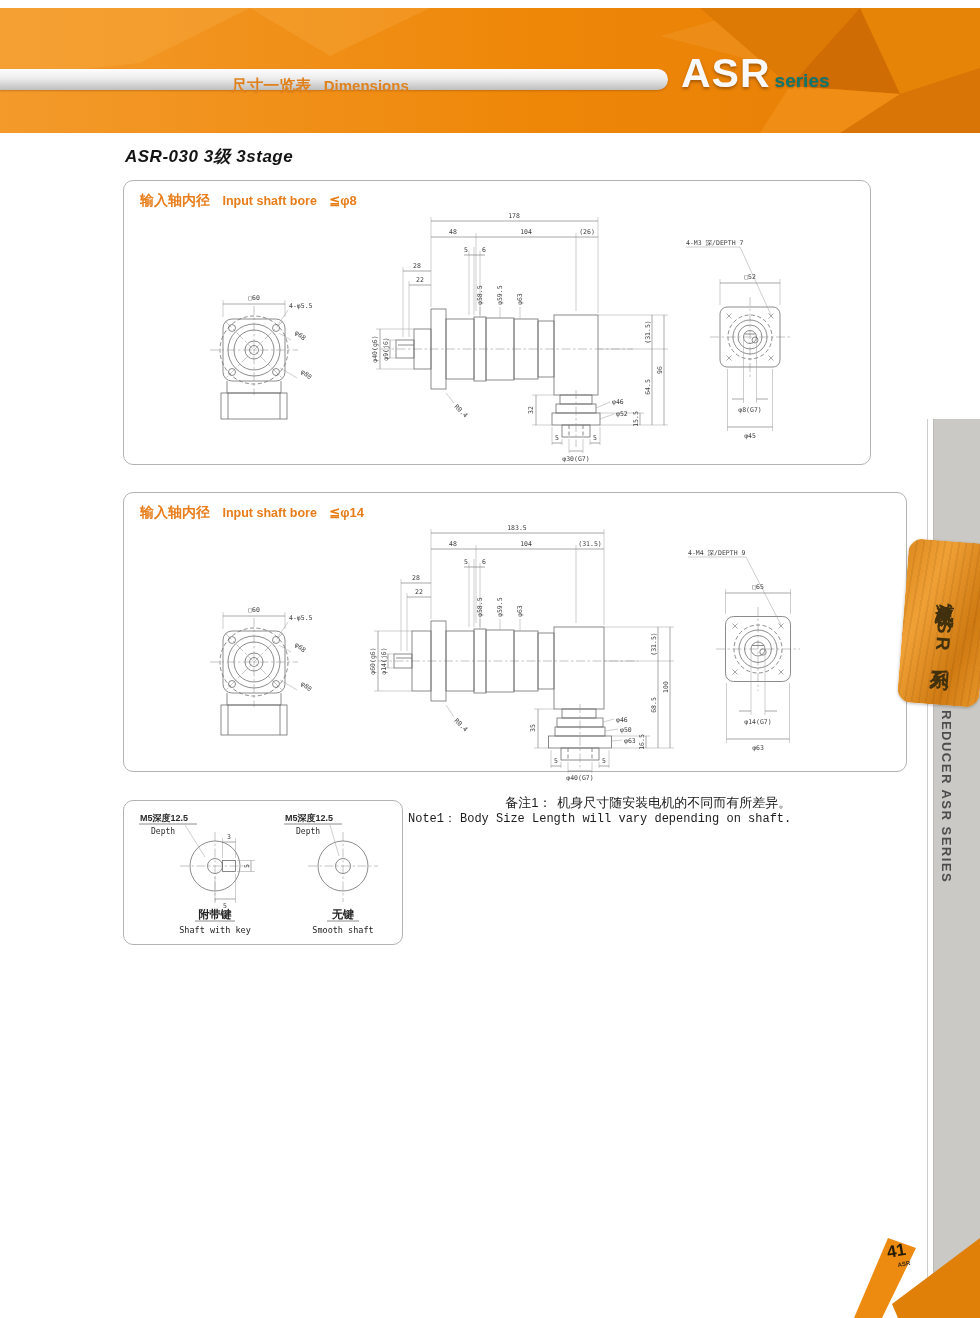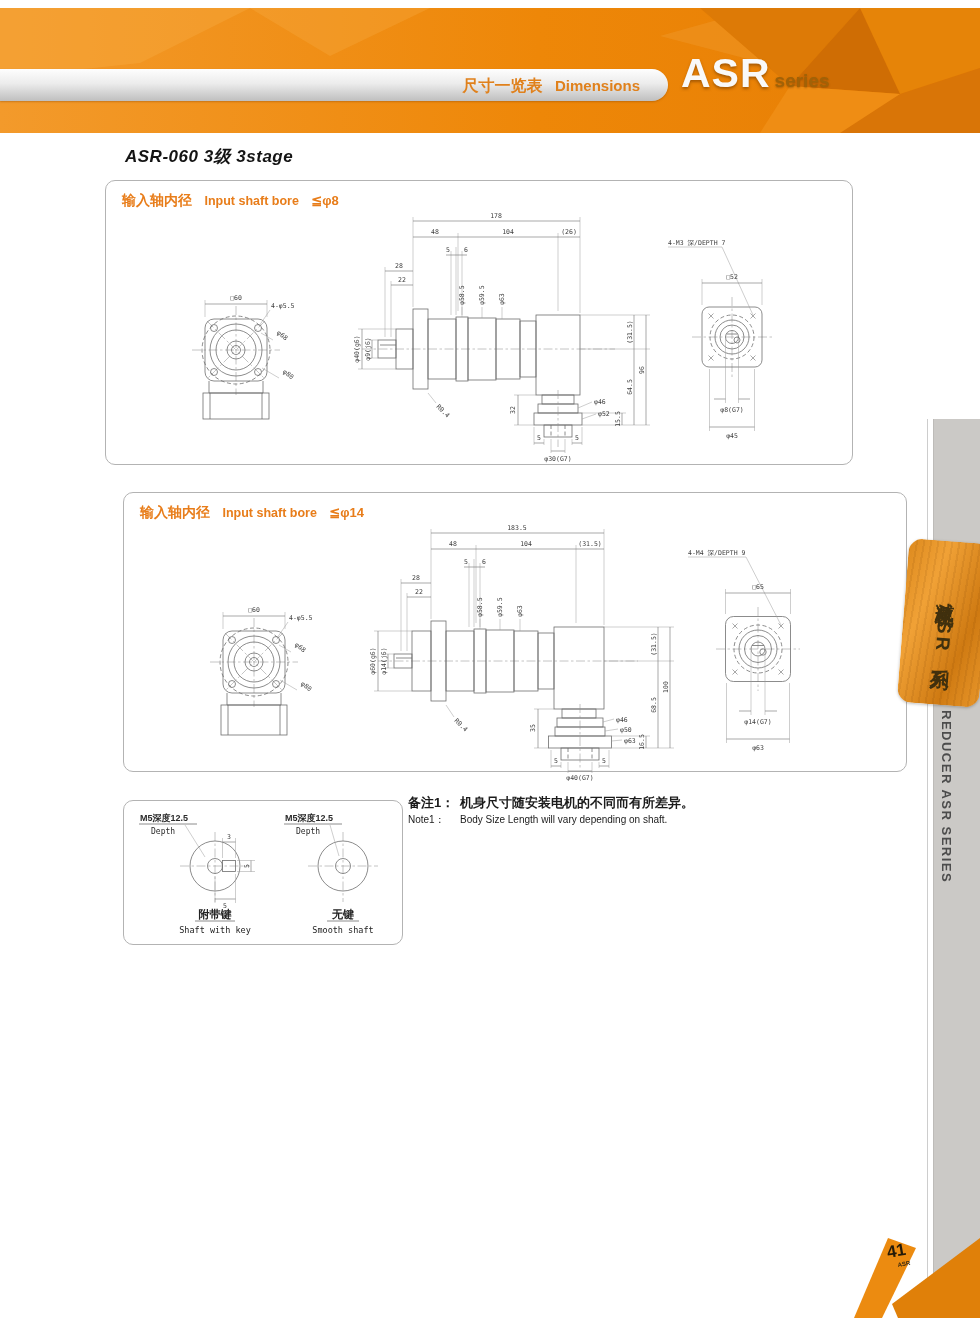--- a/index.html
+++ b/index.html
@@ -1,38 +1,38 @@
 <!DOCTYPE html>
 <html><head>
 <meta charset="utf-8">
 <style>
   html,body{margin:0;padding:0;}
   body{width:980px;height:1318px;position:relative;overflow:hidden;background:#ffffff;
        font-family:"Liberation Sans",sans-serif;}
   
   .header{position:absolute;left:0;top:8px;width:980px;height:125px;}
   .header svg{position:absolute;left:0;top:0;}
-  .silver-bar{position:absolute;left:0;top:61px;width:668px;height:32px;
+  .silver-bar{position:absolute;left:0;top:61px;width:668px;height:21px;
       border-radius:0 17px 17px 0;
       background:linear-gradient(#fefefe 0%,#ececec 45%,#bfbfbf 100%);
       box-shadow:0 1px 2px rgba(120,60,0,.35);
-      text-align:right;line-height:33px;padding-right:28px;box-sizing:border-box;}
+      text-align:center;line-height:33px;padding-right:28px;box-sizing:border-box;}
   .bar-zh{font-size:16px;font-weight:bold;color:#e0811c;}
   .bar-en{font-size:15px;font-weight:bold;color:#e0811c;margin-left:8px;}
   .series{position:absolute;left:681px;top:42px;display:flex;align-items:baseline;}
   .series-main{font-size:41px;font-weight:800;color:#f9f9f9;letter-spacing:1px;
       text-shadow:0 2px 3px rgba(110,55,0,.55);}
-  .series-sub{font-size:19px;font-weight:bold;color:#a16207;margin-left:4px;
+  .series-sub{font-size:19px;font-weight:bold;color:#0f766e;margin-left:4px;
       text-shadow:0 1px 2px rgba(110,55,0,.45);}
   
   .page-title{position:absolute;left:125px;top:145px;font-size:17px;font-weight:bold;
       font-style:italic;color:#141414;letter-spacing:.5px;}
   
   .panel{position:absolute;border:1px solid #b3b3b3;border-radius:10px;background:#fff;}
-  #panel1{left:105px;top:180px;width:746px;height:283px;}
+  #panel1{left:123px;top:180px;width:746px;height:283px;}
   #panel2{left:123px;top:492px;width:746px;height:278px;padding-left:36px;}
   #panel3{left:123px;top:800px;width:278px;height:143px;}
   .panel-title{position:absolute;left:16px;top:10px;white-space:nowrap;}
   .pt-zh{font-size:14px;font-weight:bold;color:#e87d1a;}
   .pt-en{font-size:12.5px;font-weight:bold;color:#e87d1a;margin-left:8px;}
   .pt-lim{font-size:13px;font-weight:bold;color:#e87d1a;margin-left:8px;}
   .panel svg.draw{position:absolute;left:4px;top:26px;}
   #panel3 svg.draw{left:1px;top:1px;}
   
   .thin{fill:none;stroke:#6e6e6e;stroke-width:.8;}
@@ -41,22 +41,22 @@
   .dl{stroke:#6e6e6e;stroke-width:.6;fill:none;}
   .ext{stroke:#9d9d9d;stroke-width:.5;fill:none;}
   .dim{font-family:"DejaVu Sans Mono",monospace;font-size:6.5px;fill:#3d3d3d;}
   .lbl-zh{font-family:"Liberation Sans",sans-serif;font-size:9px;font-weight:bold;fill:#2a2a2a;}
   .lbl-en{font-family:"DejaVu Sans Mono",monospace;font-size:8px;fill:#2a2a2a;}
   .cap-zh{font-family:"Liberation Sans",sans-serif;font-size:11px;font-weight:bold;fill:#222;}
   .cap-en{font-family:"DejaVu Sans Mono",monospace;font-size:8.5px;fill:#222;}
   
   .notes{position:absolute;left:408px;top:794px;}
   .note-row{display:flex;line-height:17px;color:#1b1b1b;}
-  .note-row.zh{font-size:13px;font-weight:bold;justify-content:flex-end;}
-  .note-row.en{font-size:10px;font-weight:normal;}
+  .note-row.zh{font-size:13px;font-weight:normal;justify-content:flex-end;}
+  .note-row.en{font-size:12px;font-weight:normal;font-family:Liberation Mono, monospace;}
   .note-label{width:52px;flex:0 0 auto;}
   
   .strip-line{position:absolute;left:927px;top:419px;bottom:0;width:1px;background:#cdcdcd;}
   .side-strip{position:absolute;left:933px;top:419px;width:47px;height:899px;
       background:#cbc9c6;border-left:1px solid #bdbbb8;}
   .side-tab{position:absolute;left:903px;top:541px;width:82px;height:164px;border-radius:14px;
       background:
         repeating-linear-gradient(95deg,rgba(110,55,0,.10) 0 2px,rgba(255,255,255,0) 2px 7px),
         linear-gradient(110deg,#dd8a1e,#f0a136 30%,#cf7a12 70%,#e8962a);
       transform:rotate(4.5deg);box-shadow:0 1px 3px rgba(0,0,0,.25);
@@ -95,21 +95,21 @@
   <div class="silver-bar">
     <span class="bar-zh">尺寸一览表</span>
     <span class="bar-en">Dimensions</span>
   </div>
   <div class="series">
     <span class="series-main">ASR</span>
     <span class="series-sub">series</span>
   </div>
 </div>
 
-<div class="page-title">ASR-060  3级 3stage</div>
+<div class="page-title">ASR-030  3级 3stage</div>
 
 <div class="panel" id="panel1">
   <div class="panel-title">
     <span class="pt-zh">输入轴内径</span>
     <span class="pt-en">Input shaft bore</span>
     <span class="pt-lim">≦φ8</span>
   </div>
   <svg class="draw" width="736" height="256" viewBox="0 0 736 256">
 
     <g>

